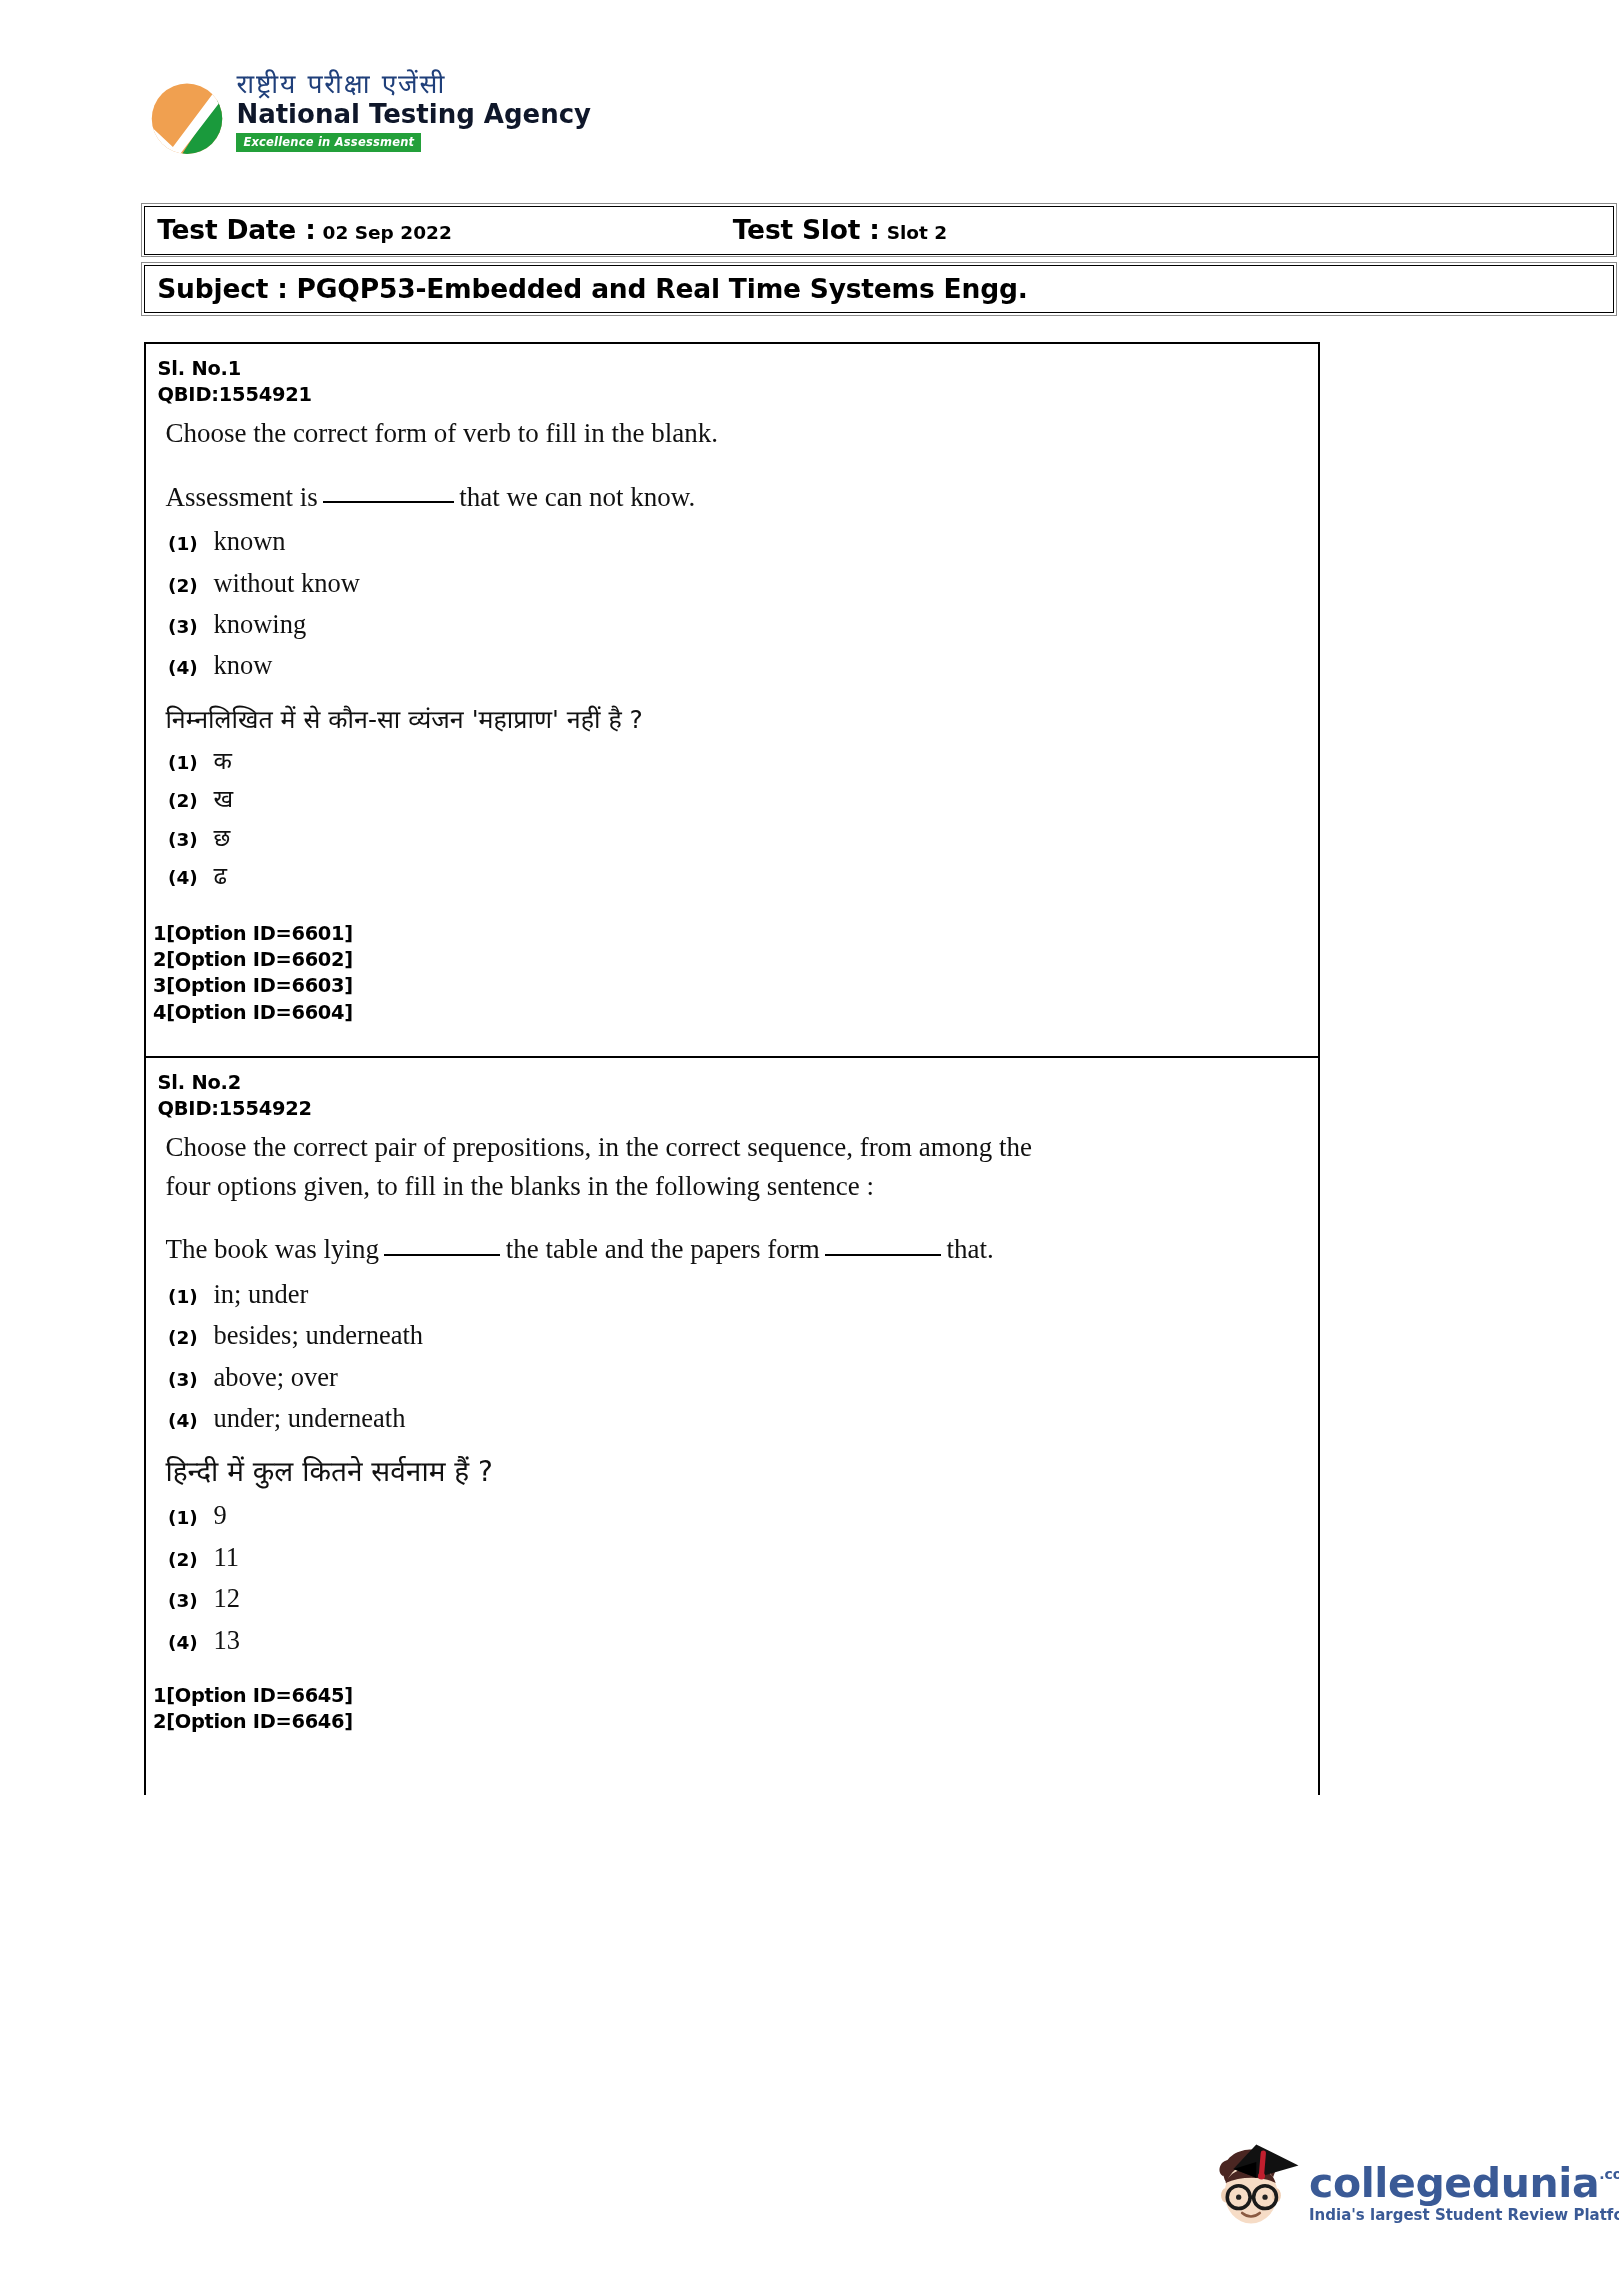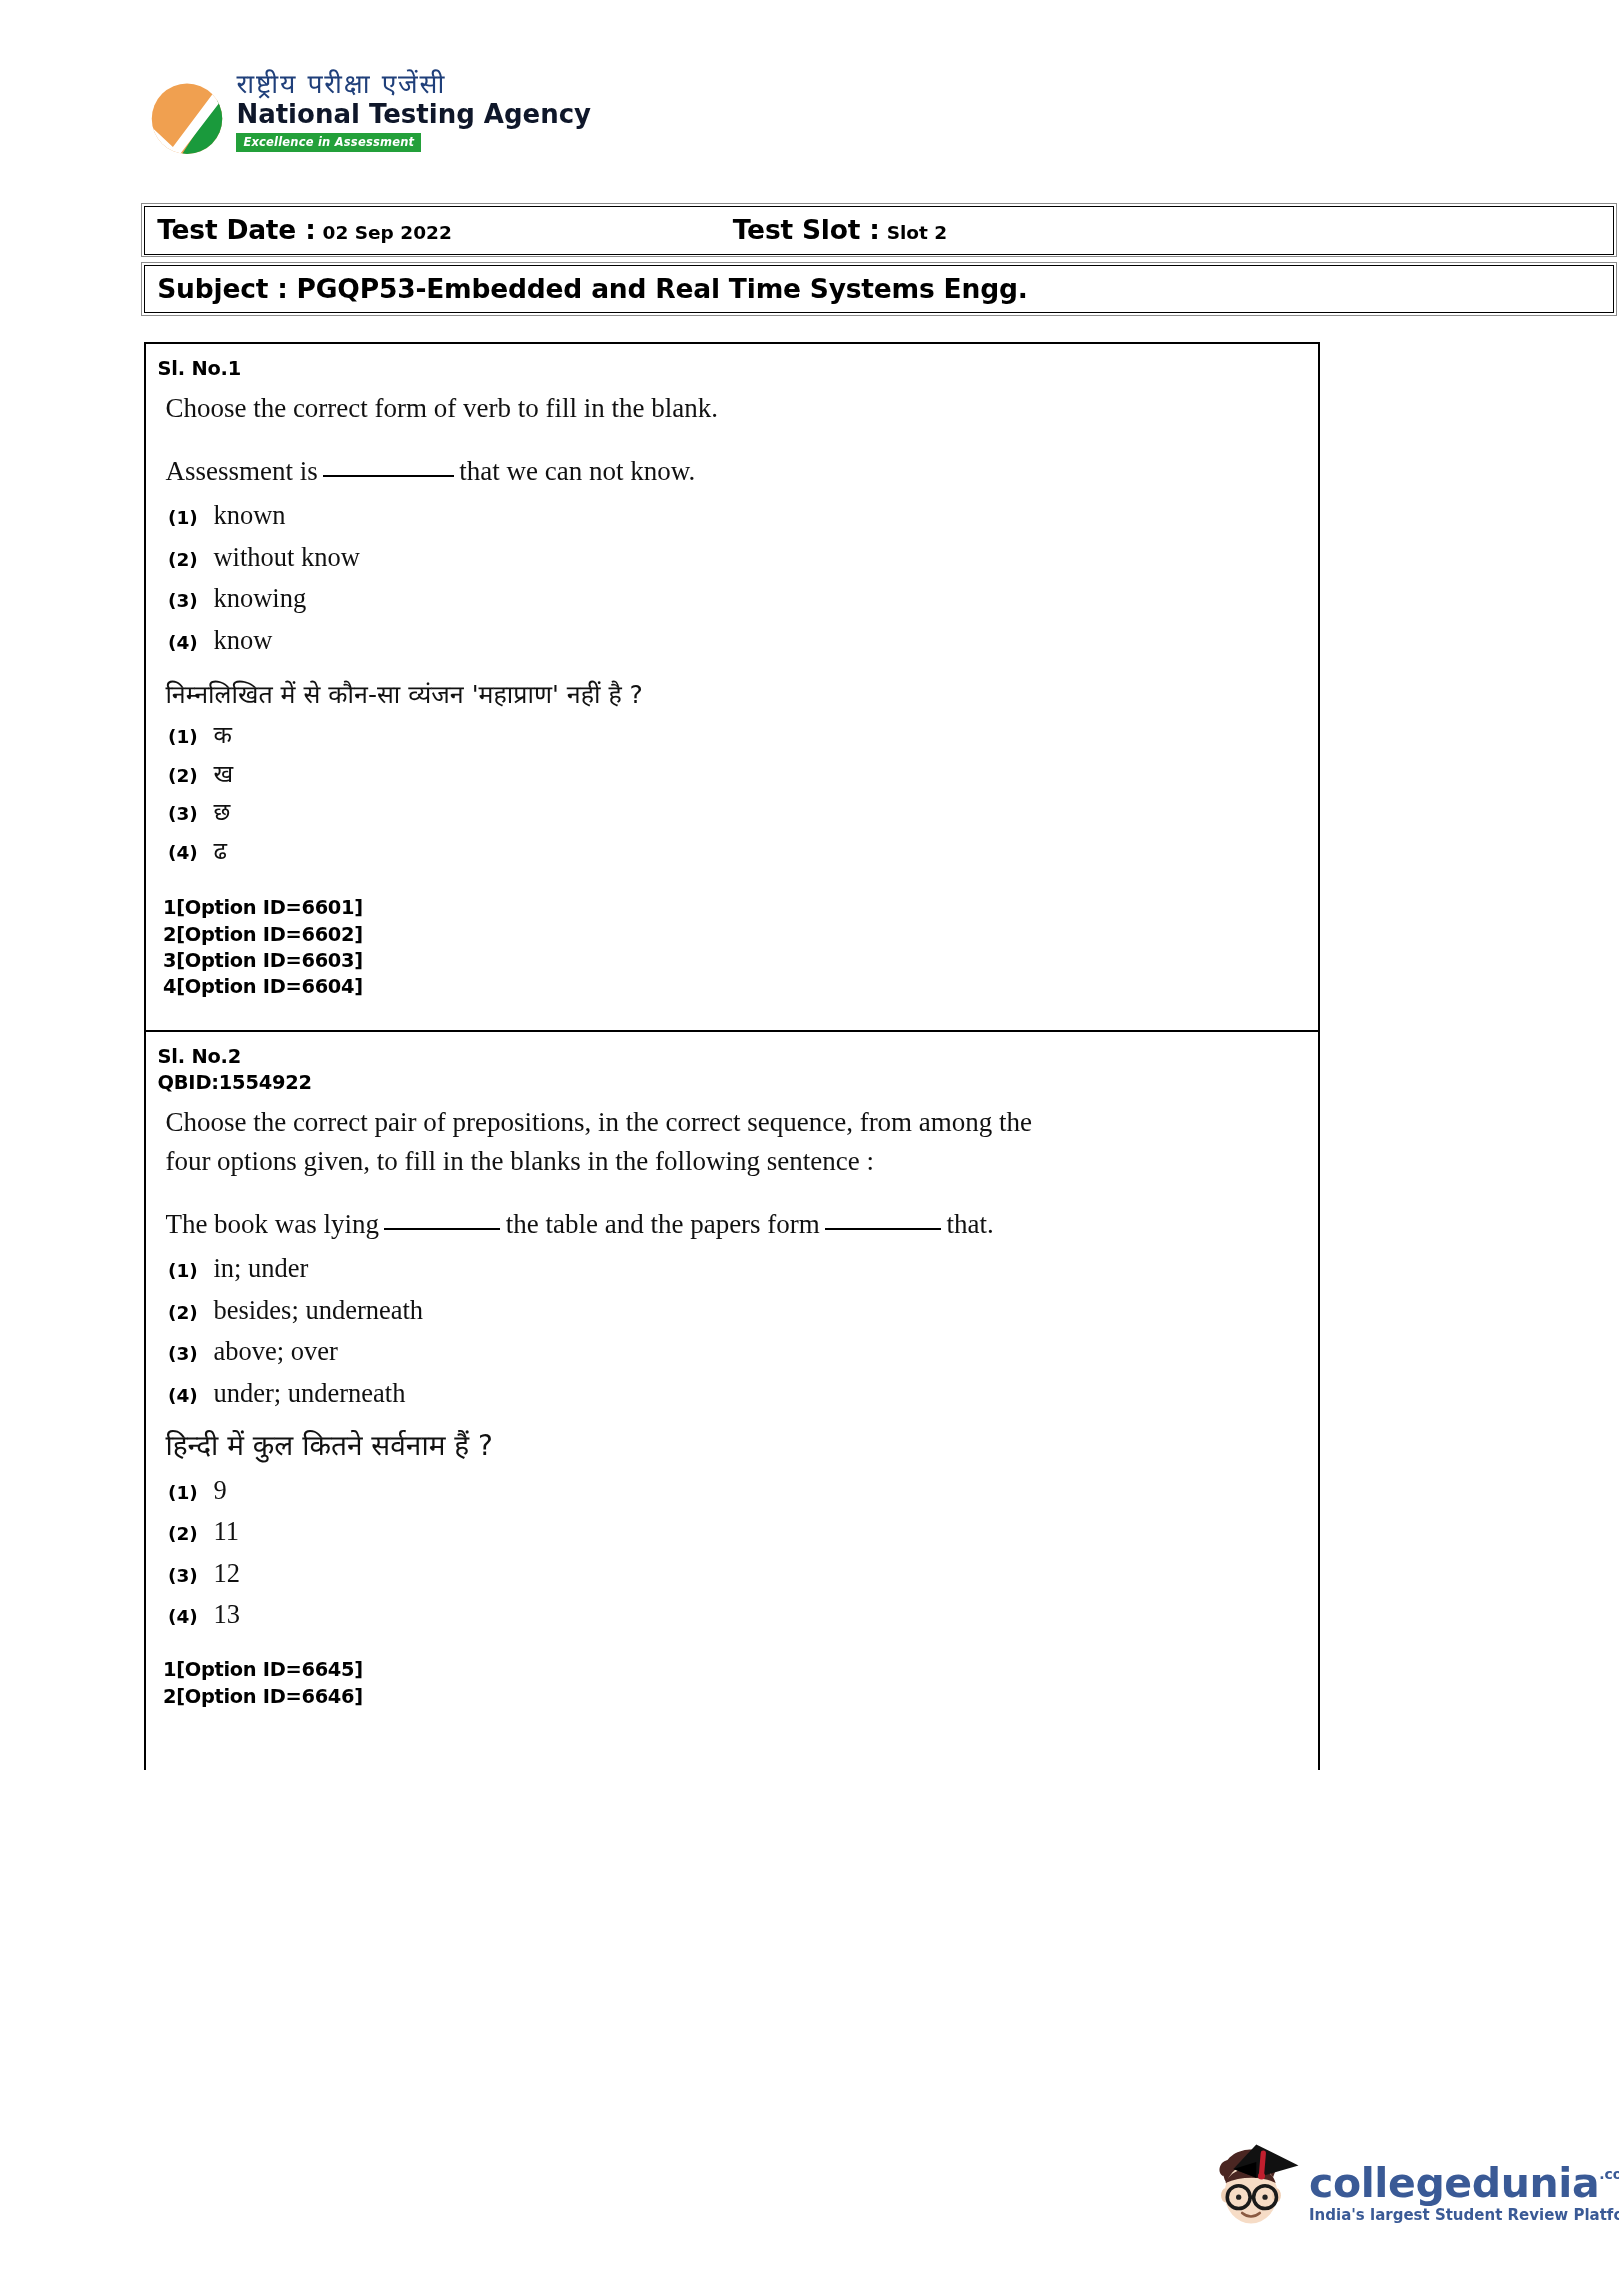--- a/index.html
+++ b/index.html
@@ -217,21 +217,21 @@
   .q-hindi.small {
     font-size: 28px;
     margin-top: 17.6px;
   }
 
   .optid-list {
     font-family: "DejaVu Sans", sans-serif;
     font-size: 19.4px;
     font-weight: 700;
     line-height: 1.35;
-    padding-left: 17px;
+    padding-left: 7px;
     margin-top: 30px;
     letter-spacing: -0.3px;
   }
   .optid-list.tight { margin-top: 26.5px; }
   .optid-line { white-space: nowrap; }
 
   .row-pad-bottom { height: 23px; }
   .row-pad-bottom.big { height: 53px; }
 
   
@@ -322,20 +322,21 @@
       </div>
     </div>
 
   </div>
 
   <div class="q-table">
 
     <div class="q-row">
       <div class="q-meta">
         <div>Sl. No.1</div>
+        <div>QBID:1554921</div>
       </div>
 
       <div class="q-body">
         <div class="q-stem">Choose the correct form of verb to fill in the blank.</div>
 
         <div class="q-sentence">
           <span>Assessment is</span><span class="blank-line"></span><span>that we can not know.</span>
         </div>
 
         <div class="opt-list">

